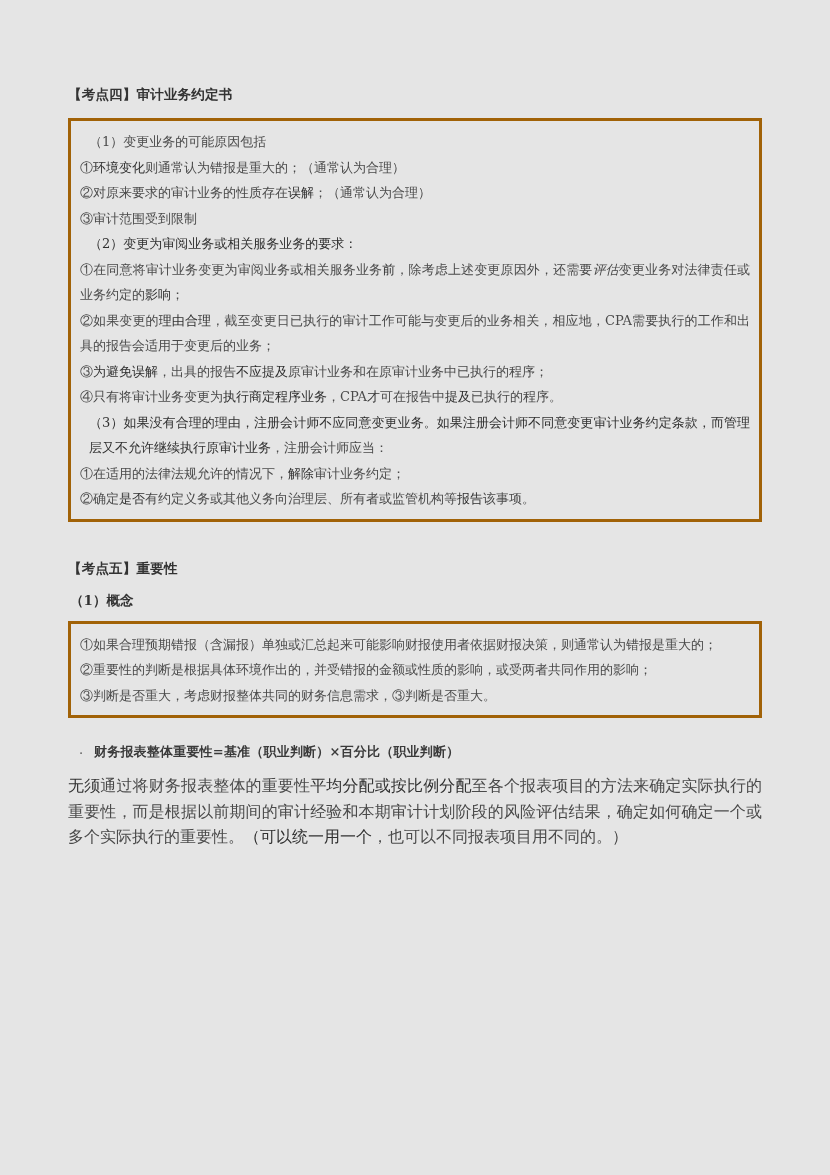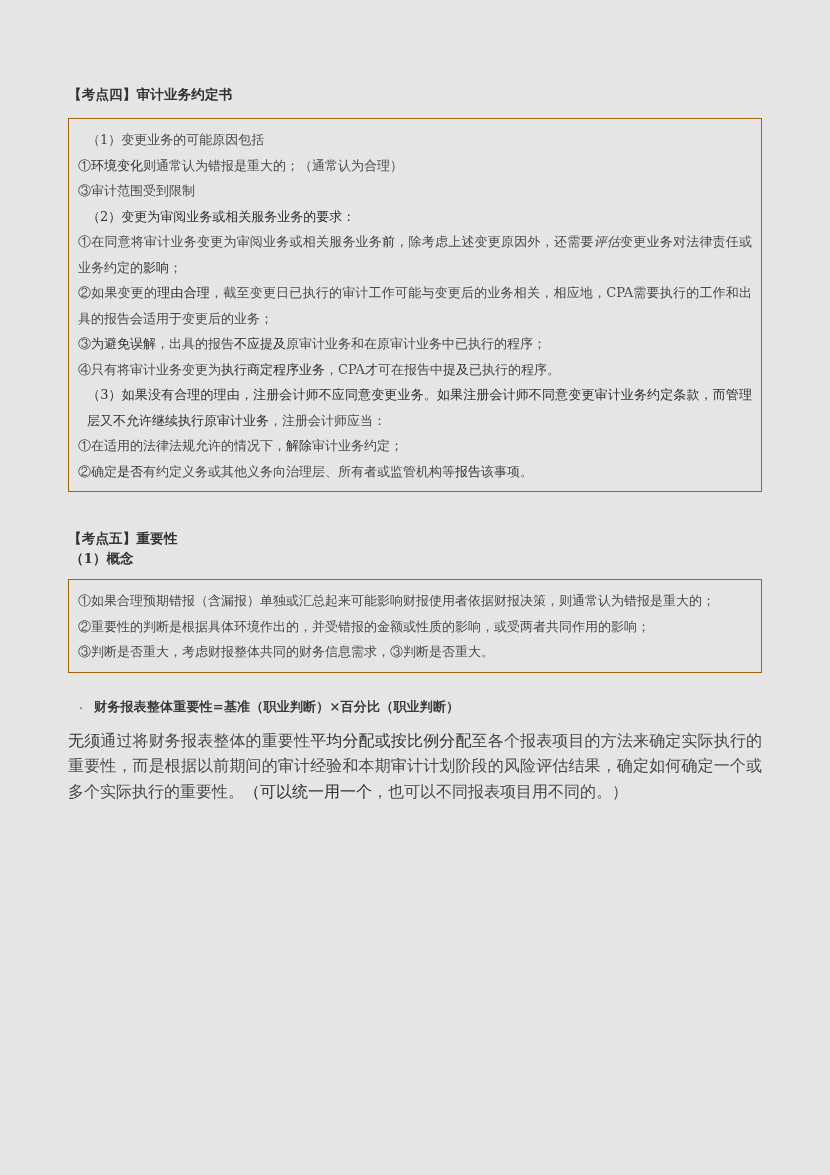--- a/index.html
+++ b/index.html
@@ -35,25 +35,26 @@
     line-height: 20px;
     color: #333333;
     letter-spacing: 0.2px;
   }
   .sub-heading {
     font-weight: bold;
     font-size: 13.5px;
     line-height: 21px;
     color: #333333;
     padding-left: 2px;
+    margin-top: 12px;
   }
 
   
   .box {
-    border: 1px solid #a16207;
+    border: 3px solid #a16207;
     box-sizing: border-box;
     width: 694px;
     padding: 8px 9px 7px 9px;
   }
   .box p {
     margin: 0;
     font-size: 13px;
     line-height: 25.5px;
     color: #4a4a4a;
     text-align: justify;
@@ -114,20 +115,21 @@
     <div class="kp-heading">【考点四】审计业务约定书</div>
 
     <div class="sp-1"></div>
 
     <div class="box">
 
       <p class="indent"><span>（1）变更业务的可能原因包括</span></p>
 
       <p><span>①</span><b>环境变化</b><span>则通常认为错报是重大的；（通常认为合理）</span></p>
 
+      <p><span>②对原来要求的审计业务的性质存在</span><b>误解</b><span>；（通常认为合理）</span></p>
 
       <p>③审计范围受到限制</p>
 
       <p class="indent"><b>（2）变更为审阅业务或相关服务业务的要求：</b></p>
 
       <p><span>①在同意将审计业务变更为审阅业务或相关服务业务</span><b>前</b><span>，除考虑上述变更原因外，还需要</span><i>评估</i><span>变更业务对法律责任或业务约定的</span><b>影响</b><span>；</span></p>
 
       <p><span>②如果变更的</span><b>理由合理</b><span>，截至变更日已执行的审计工作可能与变更后的业务相关，相应地，CPA需要执行的工作和出具的报告会适用于变更后的业务；</span></p>
 
       <p><span>③</span><b>为避免误解</b><span>，出具的报告</span><b>不应提及</b><span>原审计业务和在原审计业务中已执行的程序；</span></p>

